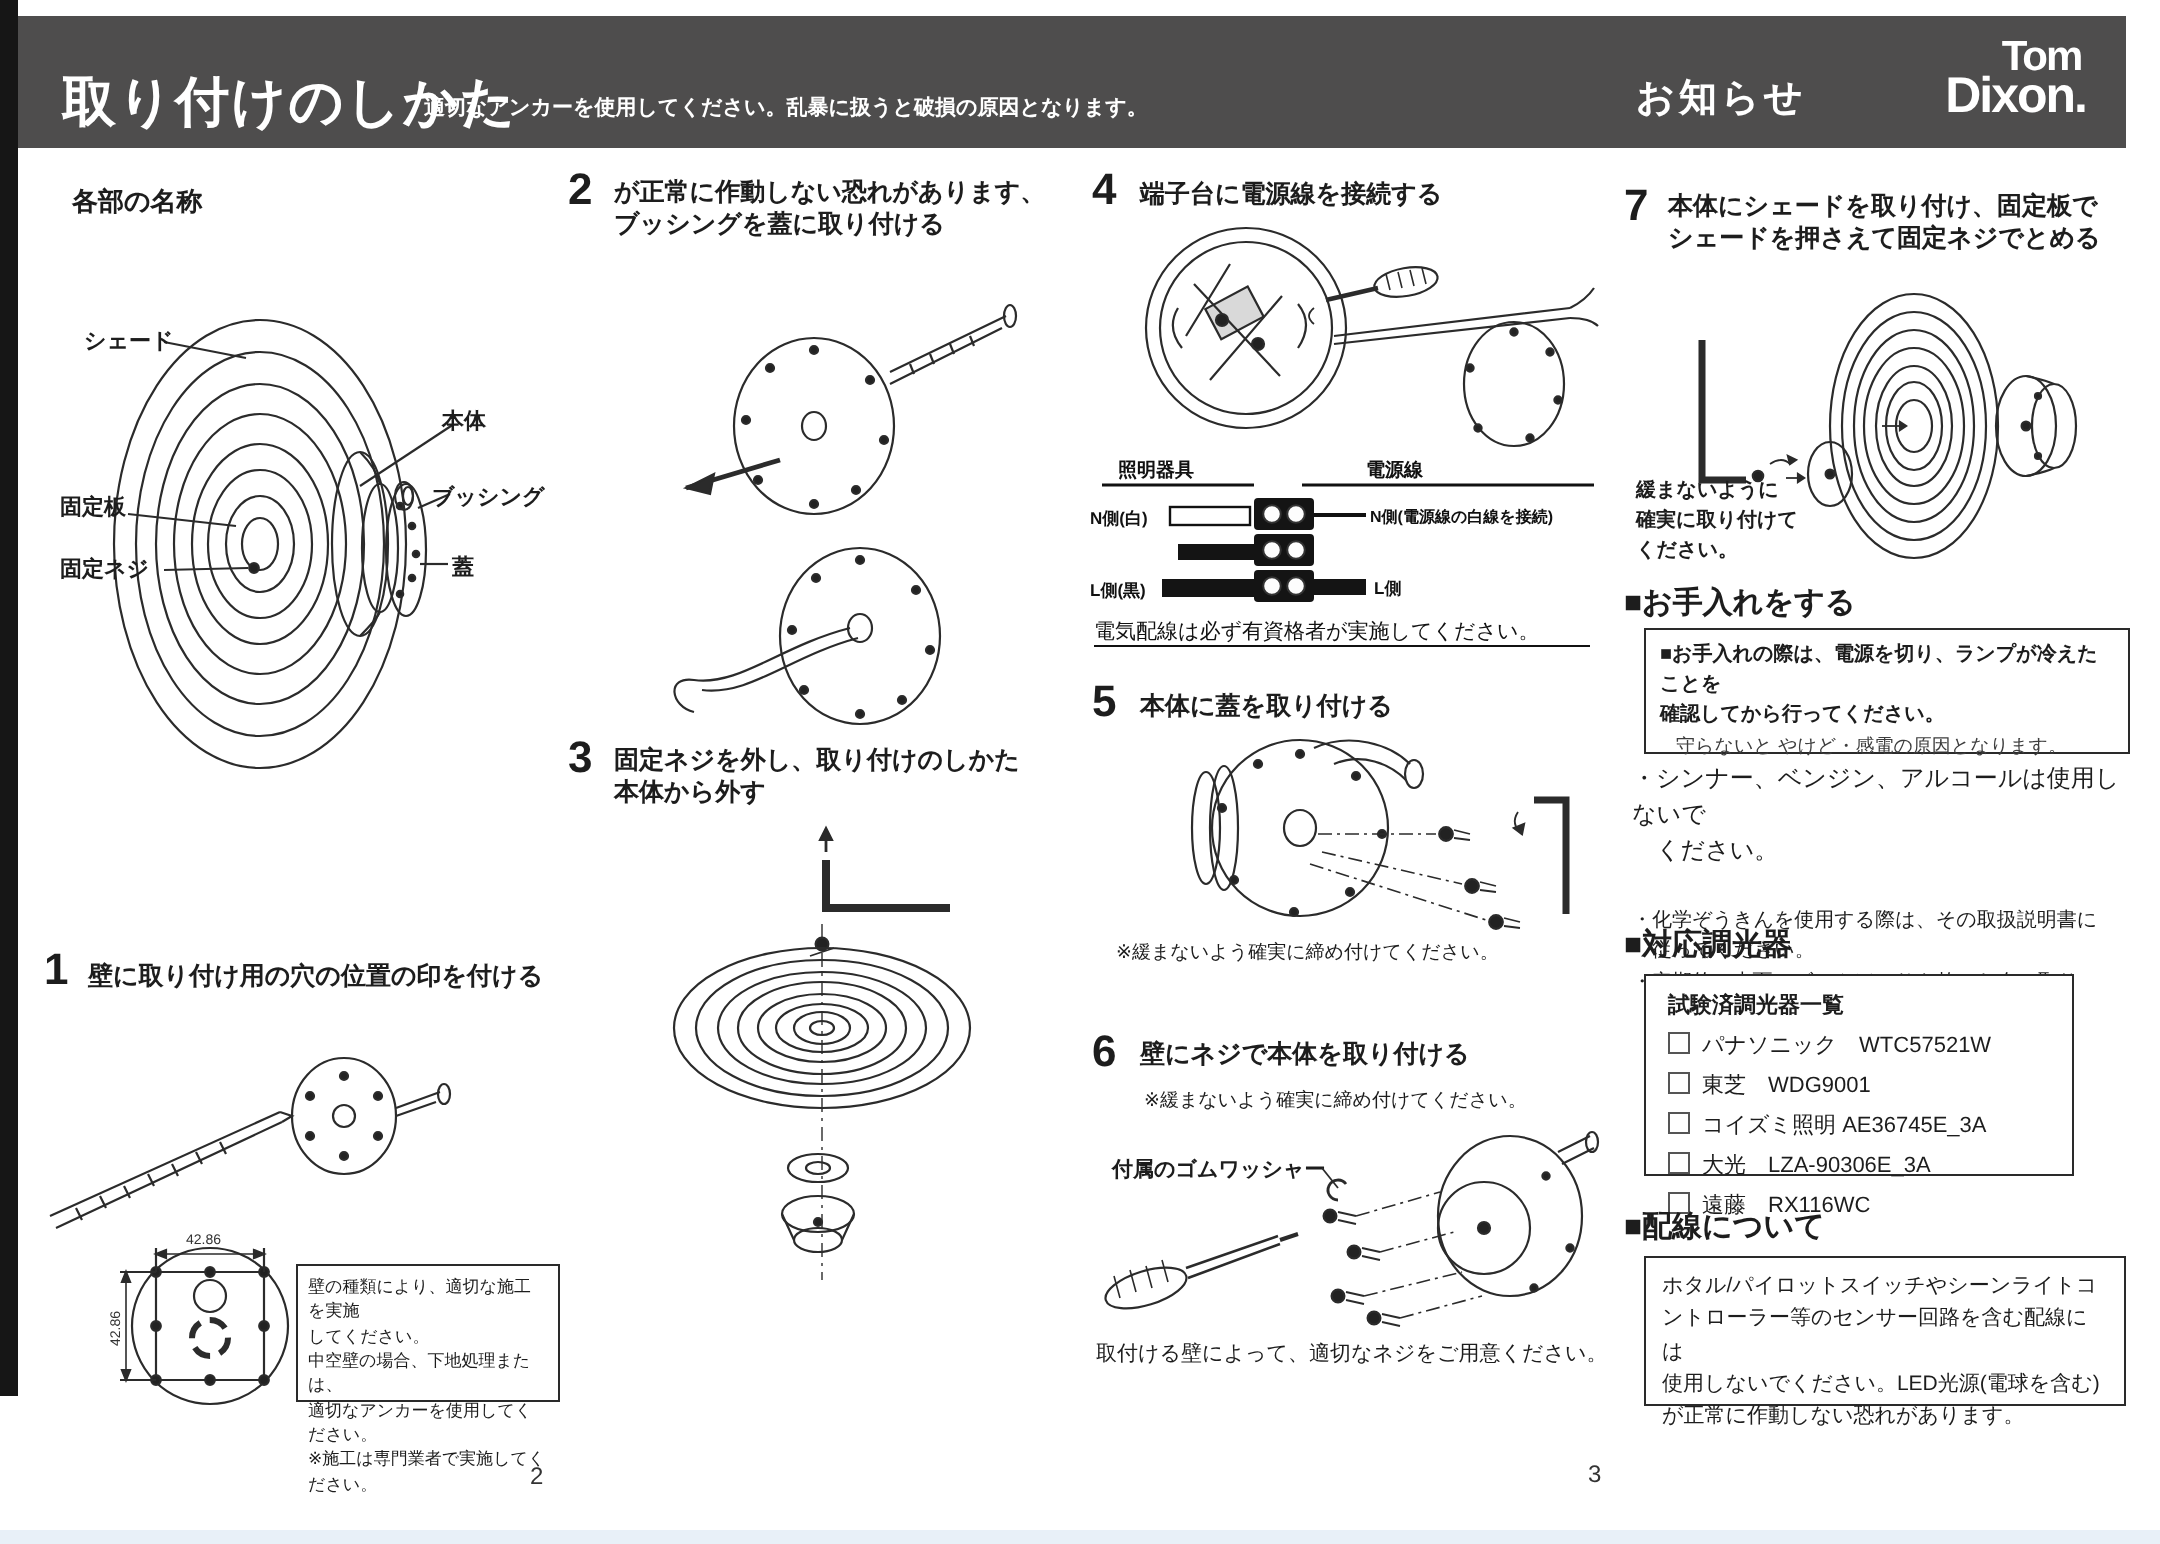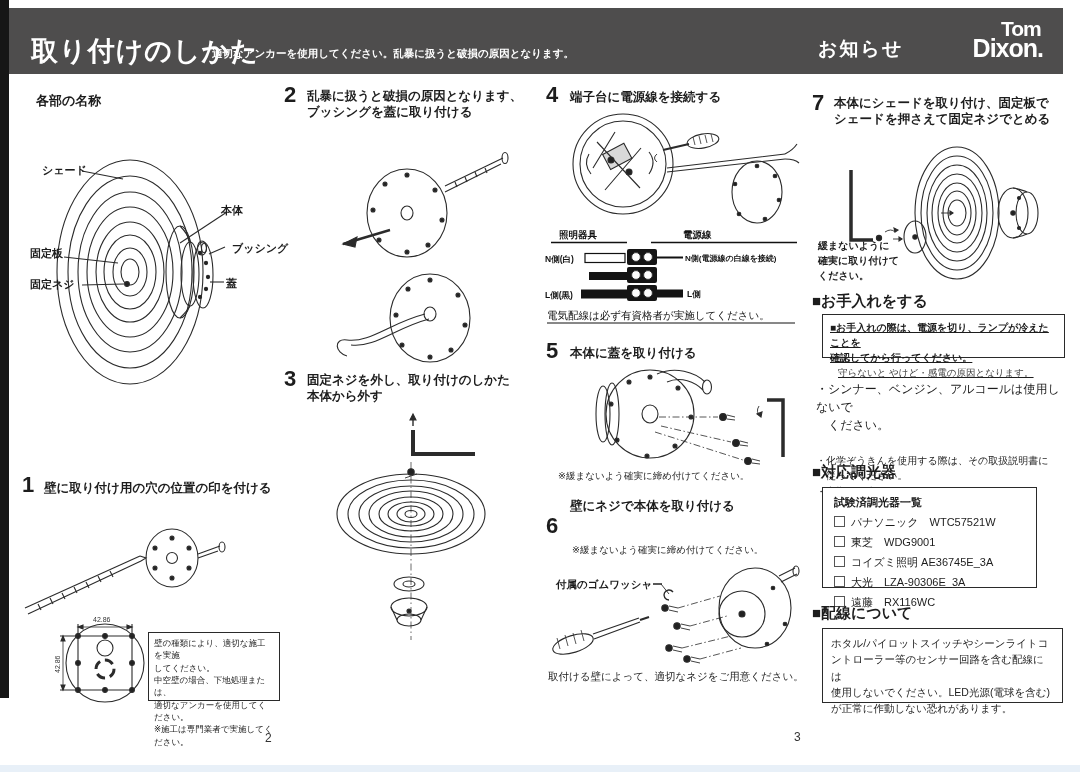--- a/index.html
+++ b/index.html
@@ -70,21 +70,21 @@
       <path d="M62,36 L103,44"></path>
       <path d="M207,77 L160,108"></path>
       <path d="M205,112 L189,119"></path>
       <path d="M204,147 L190,147"></path>
       <path d="M44,122 L98,128"></path>
       <path d="M62,150 L104,149"></path>
     </g>
   </svg>
   <div class="abs lbl" style="left:42px;top:163px;">シェード</div>
   <div class="abs lbl" style="left:221px;top:203px;">本体</div>
-  <div class="abs lbl" style="left:232px;top:241px;">ブッシング</div>
+  <div class="abs lbl" style="left:216px;top:241px;">ブッシング</div>
   <div class="abs lbl" style="left:226px;top:276px;">蓋</div>
   <div class="abs lbl" style="left:30px;top:246px;">固定板</div>
   <div class="abs lbl" style="left:30px;top:277px;">固定ネジ</div>
 
   <div class="abs num" style="left:22px;top:474px;">1</div>
   <div class="abs stept" style="left:44px;top:480px;">壁に取り付け用の穴の位置の印を付ける</div>
 
   <svg class="abs" style="left:20px;top:508px;" width="260" height="200" viewBox="0 0 260 200">
     <g stroke="#2b2b2b" stroke-width="1.1" fill="none">
 
@@ -131,21 +131,21 @@
   <div class="abs box pre" style="left:148px;top:632px;width:132px;height:69px;padding:4px 5px;font-size:8.5px;line-height:1.45;border-width:1px;">壁の種類により、適切な施工を実施
 してください。
 中空壁の場合、下地処理または、
 適切なアンカーを使用してください。
 ※施工は専門業者で実施してください。</div>
 
   <div class="abs pagenum" style="left:265px;top:731px;">2</div>
 
   <div class="abs num" style="left:284px;top:84px;">2</div>
   <div class="abs stept" style="left:307px;top:88px;">
-    <div>乱暴に扱うと破損の原因となります、</div>
+    <div>が正常に作動しない恐れがあります、</div>
     <div>ブッシングを蓋に取り付ける</div>
   </div>
 
   <svg class="abs" style="left:295px;top:128px;" width="245" height="240" viewBox="0 0 245 240">
     <g stroke="#2b2b2b" stroke-width="1.1" fill="none">
 
       <ellipse cx="112" cy="85" rx="40" ry="44"></ellipse>
       <circle cx="112" cy="47" r="2" fill="#222"></circle>
         <circle cx="140" cy="62" r="2" fill="#222"></circle>
       <circle cx="147" cy="92" r="2" fill="#222"></circle>
@@ -297,21 +297,21 @@
         <path d="M197,97 l8,2 M197,101 l8,1" stroke-width="0.9"></path>
 
       <path d="M212,38 H228 V95" stroke-width="3.5"></path>
       <path d="M204,44 q-4,6 2,11" stroke-width="0.9"></path>
       <path d="M206,55 l-4,-3 5,-2 z" fill="#2b2b2b"></path>
     </g>
   </svg>
   <div class="abs note" style="left:558px;top:470px;">※緩まないよう確実に締め付けてください。</div>
 
   <div class="abs num" style="left:546px;top:515px;">6</div>
-  <div class="abs stept" style="left:570px;top:498px;">壁にネジで本体を取り付ける</div>
+  <div class="abs stept" style="left:570px;top:519px;">壁にネジで本体を取り付ける</div>
   <div class="abs note" style="left:572px;top:544px;">※緩まないよう確実に締め付けてください。</div>
   <div class="abs lbl" style="left:556px;top:578px;font-size:10.5px;">付属のゴムワッシャー</div>
 
   <svg class="abs" style="left:545px;top:556px;" width="255" height="112" viewBox="0 0 255 112">
     <g stroke="#2b2b2b" stroke-width="1.1" fill="none">
       <path d="M116,28 L124,38" stroke-width="0.9"></path>
       <path d="M124,44 a5,5 0 1 1 4,-8" stroke-width="1.4"></path>
 
       <ellipse cx="28" cy="88" rx="21" ry="8.5" transform="rotate(-17 28 88)"></ellipse>
       <path d="M12,82 l3,11 M20,79 l3,11 M28,77 l3,11 M36,74 l3,11" stroke-width="0.8"></path>
@@ -382,21 +382,21 @@
       <circle cx="198" cy="73" r="2.2" fill="#222"></circle>
       <circle cx="204" cy="58" r="1.5" fill="#222"></circle>
       <circle cx="204" cy="88" r="1.5" fill="#222"></circle>
     </g>
   </svg>
   <div class="abs pre" style="left:818px;top:238px;font-size:10px;font-weight:bold;line-height:1.5;">緩まないように
 確実に取り付けて
 ください。</div>
 
   <div class="abs bhead" style="left:812px;top:292px;">■お手入れをする</div>
-  <div class="abs box" style="left:822px;top:314px;width:243px;height:44px;padding:5px 7px;text-decoration:underline;">
+  <div class="abs box" style="left:822px;top:314px;width:243px;height:63px;padding:5px 7px;">
     <div class="pre" style="font-size:10px;font-weight:bold;line-height:1.5;">■お手入れの際は、電源を切り、ランプが冷えたことを
 確認してから行ってください。</div>
     <div style="font-size:9.5px;color:#3d3d3d;margin-top:2px;padding-left:8px;">守らないと やけど・感電の原因となります。</div>
   </div>
   <div class="abs" style="left:816px;top:380px;width:250px;">
     <div class="pre" style="font-size:12px;line-height:1.5;margin-bottom:19px;">・シンナー、ベンジン、アルコールは使用しないで
 　ください。</div>
     <div class="pre" style="font-size:10px;line-height:1.5;margin-bottom:1px;">・化学ぞうきんを使用する際は、その取扱説明書に
 　従ってください。</div>
     <div class="pre" style="font-size:10px;line-height:1.5;">・定期的に表面のゴミやほこりを乾いた布で取り

